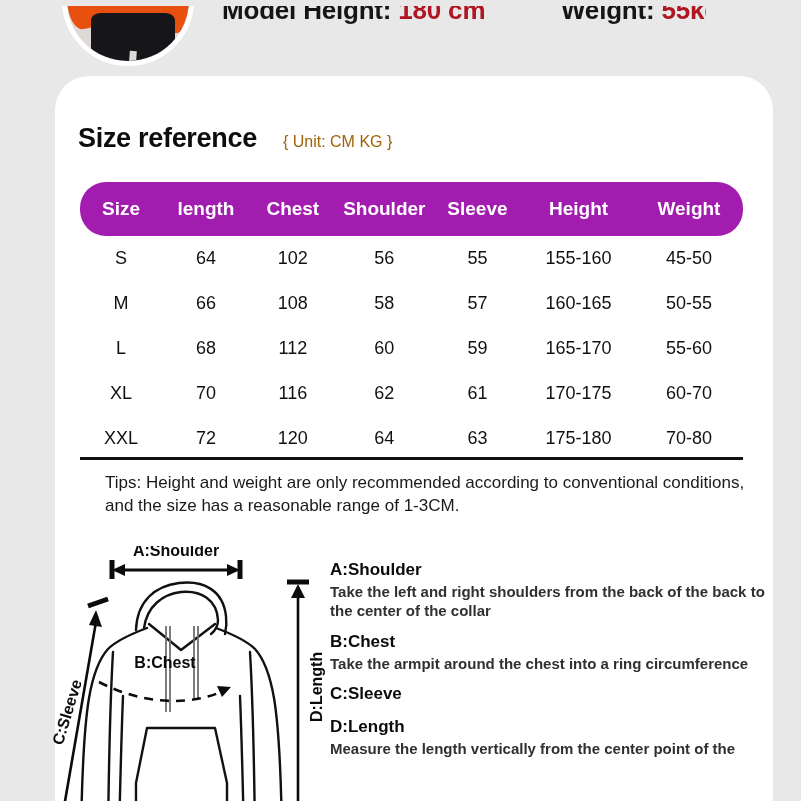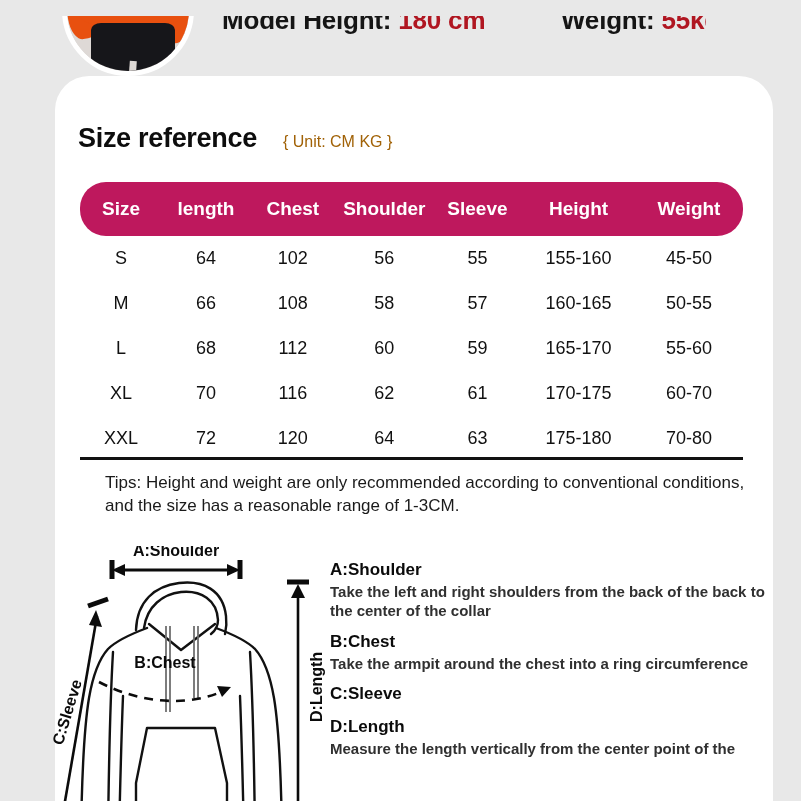--- a/index.html
+++ b/index.html
@@ -12,21 +12,21 @@
 
   body {
     background: #e8e8e8;
     font-family: "Liberation Sans", sans-serif;
     position: relative;
   }
 
   
   .banner {
     position: absolute;
-    left: 0; top: 16px;
+    left: 0; top: 6px;
     width: 706px;
     height: 62px;
     overflow: hidden;
     padding-left: 48px;
   }
 
   .model-photo {
     position: absolute;
     left: 62px;
     top: -72px;
@@ -131,21 +131,21 @@
     left: 25px;
     top: 106px;
     width: 663px;
   }
   .size-table {
     width: 100%;
     border-collapse: collapse;
     table-layout: fixed;
   }
   .size-table thead tr {
-    background: #be185d;
+    background: #a21caf;
   }
   .size-table thead th {
     color: #ffffff;
     font-size: 19px;
     font-weight: 700;
     height: 54px;
     text-align: center;
     vertical-align: middle;
   }
   .size-table thead th:first-child {

